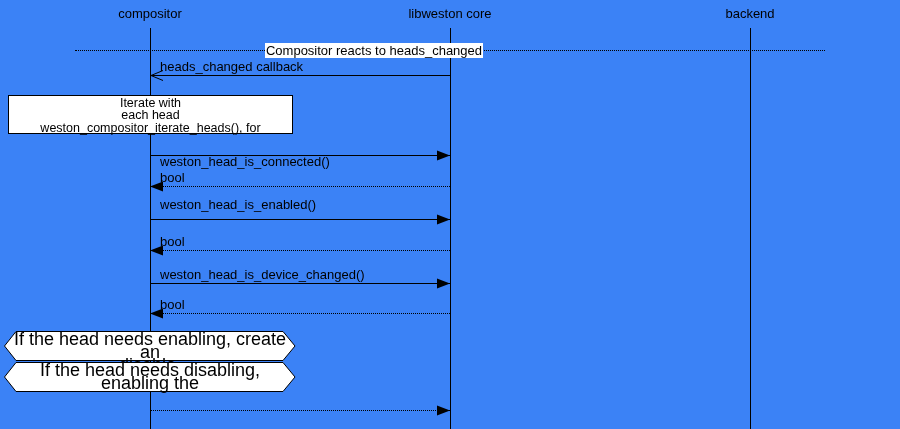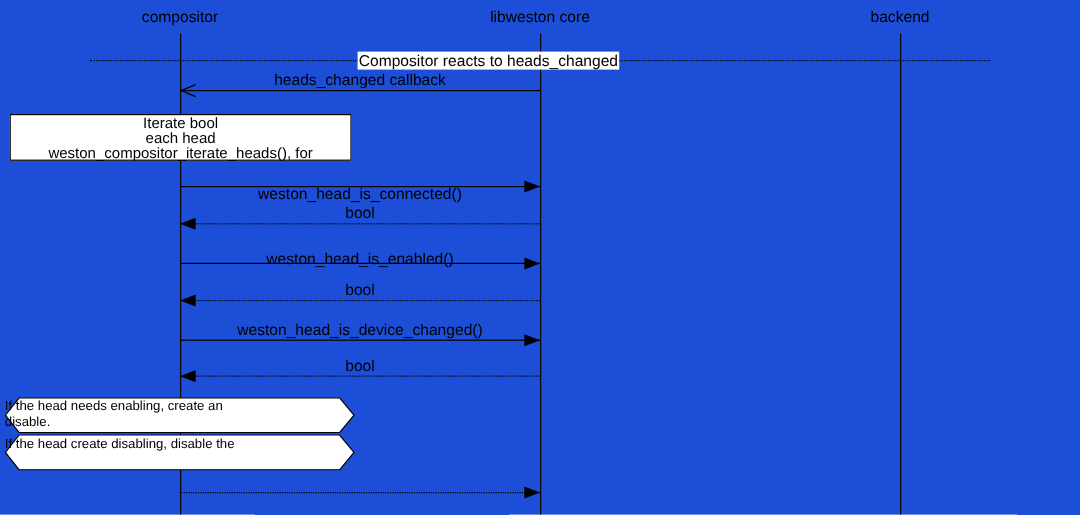--- a/index.html
+++ b/index.html
@@ -1,20 +1,20 @@
 <!DOCTYPE html>
 <html><head>
 <meta charset="utf-8">
 <style>
   html, body { margin: 0; padding: 0; background: #ffffff; }
   #diagram {
     position: relative;
     width: 900px;
     height: 429px;
-    background: #1d4ed8;
+    background: #3b82f6;
     font-family: "Liberation Sans", sans-serif;
     color: #000000;
     overflow: hidden;
   }
   .actor-label {
     position: absolute;
     width: 200px;
     text-align: center;
     font-size: 13px;
     line-height: 15px;
@@ -35,31 +35,30 @@
     border-top: 1px dotted #000000;
   }
   .divider-wrap {
     position: absolute;
     left: 0;
     top: 43px;
     width: 748px;
     text-align: center;
     font-size: 13px;
     line-height: 15px;
-    padding-left: 33px;
   }
   .divider-wrap span { background: #ffffff; padding: 0 1px; }
   .msg-label {
     position: absolute;
     left: 150px;
     width: 300px;
-    text-align: center;
     font-size: 13px;
     line-height: 15px;
     height: 15px;
+    padding-left: 10px;
   }
   .msg-line {
     position: absolute;
     left: 150px;
     width: 300px;
     border-top: 1px solid #000000;
   }
   .msg-line.dotted { border-top-style: dotted; }
   .arrow {
     position: absolute;
@@ -76,22 +75,22 @@
     text-align: center;
     font-size: 12.5px;
     line-height: 12.4px;
     padding-top: 1px;
   }
   .hex-svg { position: absolute; left: 4px; width: 292px; height: 30px; }
   .hex-text {
     position: absolute;
     left: 4px;
     width: 292px;
-    text-align: left;
-    font-size: 11px;
+    text-align: center;
+    font-size: 18px;
     line-height: 13px;
   }
 </style>
 </head>
 <body>
 
 <div id="diagram">
 
   <div class="actor-label" style="left:50px">compositor</div>
   <div class="actor-label" style="left:350px">libweston core</div>
@@ -124,21 +123,21 @@
 
   <div>
     <div class="msg-label" style="top:170px">bool</div>
     <div class="msg-line dotted" style="top:186px"></div>
     <svg class="arrow" style="left:150px;top:181px" width="14" height="11">
       <polygon points="13,0.5 0,5.5 13,10.5" fill="#000000"></polygon>
     </svg>
   </div>
 
   <div>
-    <div class="msg-label" style="top:208px">weston_head_is_enabled()</div>
+    <div class="msg-label" style="top:197px">weston_head_is_enabled()</div>
     <div class="msg-line" style="top:219px"></div>
     <svg class="arrow" style="left:437px;top:214px" width="14" height="11">
       <polygon points="0,0.5 13,5.5 0,10.5" fill="#000000"></polygon>
     </svg>
   </div>
 
   <div>
     <div class="msg-label" style="top:234px">bool</div>
     <div class="msg-line dotted" style="top:250px"></div>
     <svg class="arrow" style="left:150px;top:245px" width="14" height="11">
@@ -156,38 +155,38 @@
 
   <div>
     <div class="msg-label" style="top:297px">bool</div>
     <div class="msg-line dotted" style="top:313px"></div>
     <svg class="arrow" style="left:150px;top:308px" width="14" height="11">
       <polygon points="13,0.5 0,5.5 13,10.5" fill="#000000"></polygon>
     </svg>
   </div>
 
   <div class="note-box">
-    <div>Iterate bool</div>
+    <div>Iterate with</div>
     <div>each head</div>
     <div>weston_compositor_iterate_heads(), for</div>
   </div>
 
   <svg class="hex-svg" style="top:331px">
     <polygon points="12,0.5 279,0.5 291,15 279,29.5 12,29.5 0.5,15" fill="#ffffff" stroke="#000000" stroke-width="1"></polygon>
   </svg>
   <div class="hex-text" style="top:333px">
     <div>If the head needs enabling, create an</div>
     <div>disable.</div>
   </div>
 
   <svg class="hex-svg" style="top:362px">
     <polygon points="12,0.5 279,0.5 291,15 279,29.5 12,29.5 0.5,15" fill="#ffffff" stroke="#000000" stroke-width="1"></polygon>
   </svg>
   <div class="hex-text" style="top:364px">
-    <div>If the head create disabling, disable the</div>
+    <div>If the head needs disabling, enabling the</div>
   </div>
 
   <div>
     <div class="msg-label" style="top:394px"></div>
     <div class="msg-line dotted" style="top:410px"></div>
     <svg class="arrow" style="left:437px;top:405px" width="14" height="11">
       <polygon points="0,0.5 13,5.5 0,10.5" fill="#000000"></polygon>
     </svg>
   </div>
 

